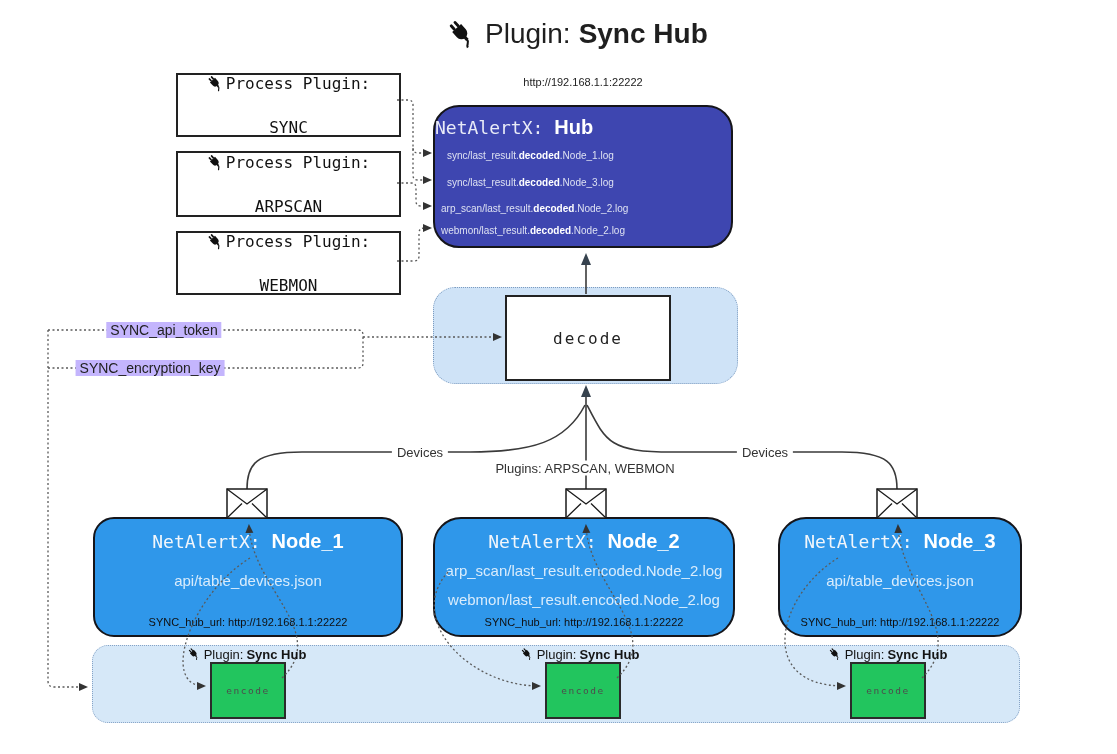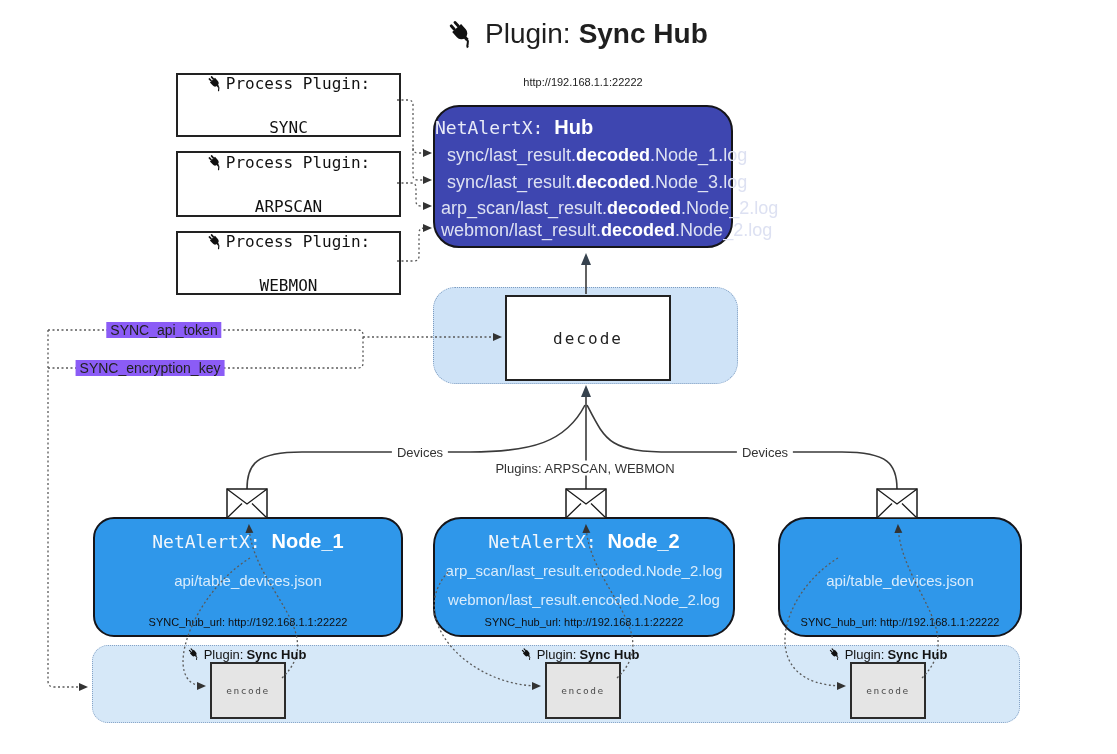--- a/index.html
+++ b/index.html
@@ -17,51 +17,51 @@
   .pbox .l2{margin-top:9px;}
   
   .huburl{position:absolute;left:433px;top:76px;width:300px;text-align:center;
           font-size:11px;color:#222;z-index:2;}
   .hub{position:absolute;left:433px;top:105px;width:300px;height:143px;background:#3e46b0;
        border:2px solid #15151a;border-radius:26px;z-index:2;box-sizing:border-box;}
   .hubtitle{position:absolute;top:20px;left:0;width:100%;text-align:left;transform:translateY(-50%);
             color:#e9ebf7;font-family:"DejaVu Sans Mono",monospace;font-size:18px;white-space:nowrap;}
   .hubtitle b{font-family:"Liberation Sans",sans-serif;font-weight:700;font-size:20px;color:#fff;}
   .hubline{position:absolute;left:12px;transform:translateY(-50%);white-space:nowrap;
-           font-size:18px;color:#dde1f2;}
+           font-size:10px;color:#dde1f2;}
   .hubline b{color:#fff;font-weight:700;}
   
   .dpanel{position:absolute;left:433px;top:287px;width:305px;height:97px;background:#cfe3f7;
           border:1.6px dotted #7d9cc0;border-radius:22px;z-index:1;box-sizing:border-box;}
   .dbox{position:absolute;left:505px;top:295px;width:162px;height:82px;background:#fff;
         border:2px solid #222;z-index:2;display:flex;align-items:center;justify-content:center;
         font-family:"DejaVu Sans Mono",monospace;font-size:16px;letter-spacing:2px;color:#222;}
   
   .node{position:absolute;top:517px;height:120px;background:#2f97ea;border:2px solid #15151a;
         border-radius:28px;z-index:2;box-sizing:border-box;}
   .ntitle{position:absolute;top:22px;left:0;width:100%;text-align:center;transform:translateY(-50%);
           color:#f2f6fb;font-family:"DejaVu Sans Mono",monospace;font-size:18px;white-space:nowrap;}
   .ntitle b{font-family:"Liberation Sans",sans-serif;font-weight:700;font-size:20px;color:#fff;}
   .nfile{position:absolute;left:0;width:100%;text-align:center;transform:translateY(-50%);
          font-size:15px;color:#d9ecfc;white-space:nowrap;}
   .nfoot{position:absolute;bottom:7px;left:0;width:100%;text-align:center;
          font-size:11px;color:#101010;white-space:nowrap;}
   
   .band{position:absolute;left:92px;top:645px;width:928px;height:78px;background:#d6e8f8;
         border:1.6px dotted #86a3c6;border-radius:16px;z-index:1;box-sizing:border-box;}
-  .ebox{position:absolute;top:662px;width:72px;height:53px;background:#e5e5e5;border:2px solid #2b2b2b;
+  .ebox{position:absolute;top:662px;width:72px;height:53px;background:#22c55e;border:2px solid #2b2b2b;
         z-index:3;display:flex;align-items:center;justify-content:center;
         font-family:"DejaVu Sans Mono",monospace;font-size:9.5px;letter-spacing:1.5px;color:#4d4d4d;}
   .enclabel{position:absolute;transform:translate(-50%,-50%);z-index:6;white-space:nowrap;
             font-size:13px;color:#141414;display:flex;align-items:center;gap:3px;}
   .enclabel b{font-weight:700;}
   
   .linelabel{position:absolute;transform:translate(-50%,-50%);background:#fff;padding:0 5px;
              font-size:13px;color:#333;z-index:6;white-space:nowrap;}
-  .seclabel{position:absolute;transform:translate(-50%,-50%);background:#8b5cf6;padding:0 4px;
+  .seclabel{position:absolute;transform:translate(-50%,-50%);background:#c4b5fd;padding:0 4px;
             font-size:14px;color:#222;z-index:6;white-space:nowrap;}
   
   .overlay{position:absolute;left:0;top:0;z-index:5;pointer-events:none;}
   .icon{flex:0 0 auto;}
 </style>
 </head>
 <body>
 
 <div class="canvas">
 
@@ -153,20 +153,23 @@
   </div>
   <div class="node" style="left:433px;width:302px;">
     <div class="ntitle">
       <span>NetAlertX: </span><b>Node_2</b>
     </div>
     <div class="nfile" style="top:51px;">arp_scan/last_result.encoded.Node_2.log</div>
     <div class="nfile" style="top:80px;">webmon/last_result.encoded.Node_2.log</div>
     <div class="nfoot">SYNC_hub_url: http://192.168.1.1:22222</div>
   </div>
   <div class="node" style="left:778px;width:244px;">
+    <div class="ntitle">
+      <span>NetAlertX: </span><b>Node_3</b>
+    </div>
     <div class="nfile" style="top:61px;">api/table_devices.json</div>
     <div class="nfoot">SYNC_hub_url: http://192.168.1.1:22222</div>
   </div>
 
   <div class="band"></div>
 
   <div class="ebox" style="left:210px;">
     <span>encode</span>
     </div>
   <div class="ebox" style="left:545px;">

